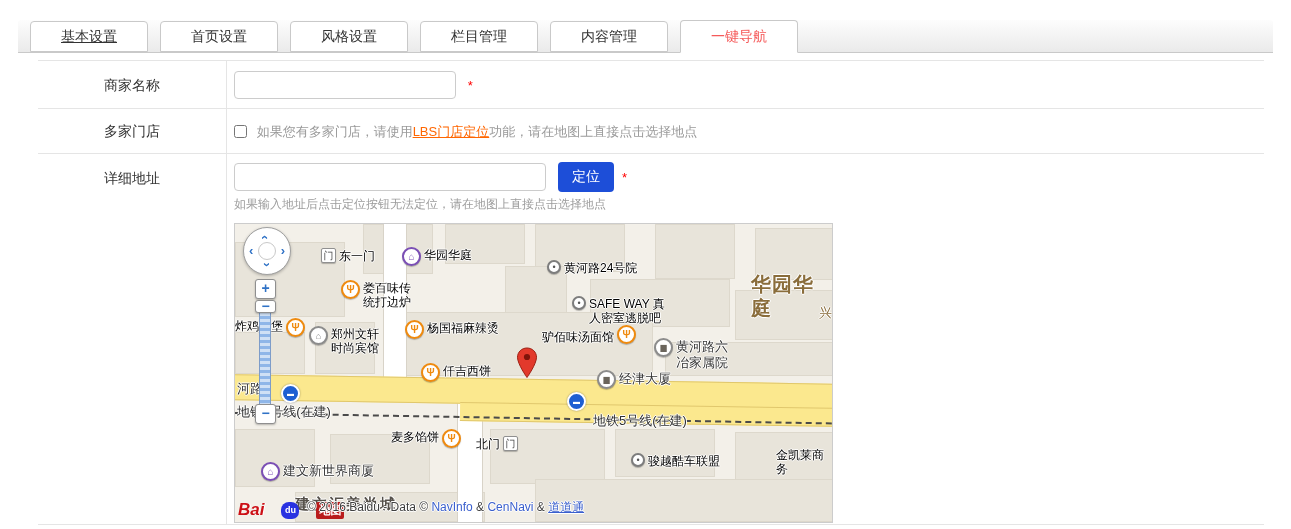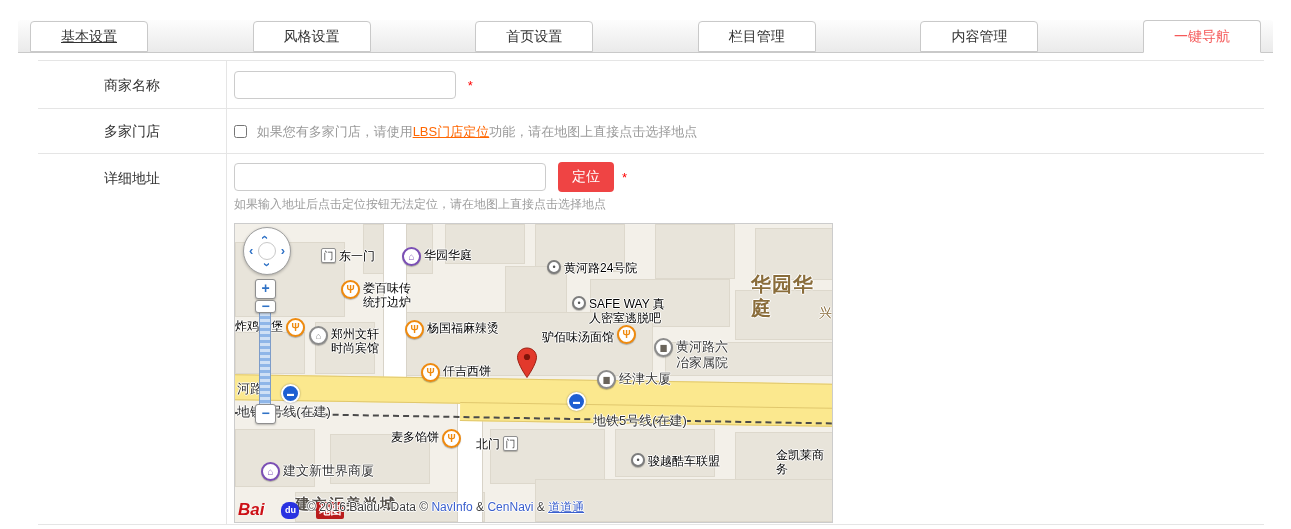--- a/index.html
+++ b/index.html
@@ -1,21 +1,21 @@
 <!DOCTYPE html>
 <html><head>
 <meta charset="utf-8">
 <style>
   html,body{margin:0;padding:0;}
   .page{position:relative;width:1291px;height:529px;background:#fff;overflow:hidden;
         font-family:"Liberation Sans","DejaVu Sans",sans-serif;}
   
   .tabbar{position:absolute;left:18px;top:20px;width:1255px;height:33px;box-sizing:border-box;
           background:linear-gradient(#fdfdfd,#eaeaea);border-bottom:1px solid #c9c9c9;
-          border-radius:3px 3px 0 0;display:flex;align-items:flex-end;padding-left:12px;justify-content:space-between;}
+          border-radius:3px 3px 0 0;display:flex;align-items:flex-end;padding-left:12px;}
   .tab{width:118px;height:31px;box-sizing:border-box;background:#fff;border:1px solid #c9c9c9;
        border-radius:4px 4px 0 0;margin-right:12px;text-align:center;line-height:29px;
        font-size:14px;color:#333;cursor:pointer;}
   .tab.underlined{text-decoration:underline;}
   .tab.active{color:#f55a5a;height:33px;margin-bottom:-1px;border-bottom:1px solid #fff;line-height:31px;}
   
   .form{position:absolute;left:38px;top:60px;width:1226px;}
   .frow{display:flex;box-sizing:border-box;border-top:1px solid #e5e5e5;}
   .frow.last{border-bottom:1px solid #e5e5e5;}
   .cell-label{width:189px;flex-shrink:0;box-sizing:border-box;border-right:1px solid #e5e5e5;
@@ -25,21 +25,21 @@
   .r2{height:45px;} .r2 .cell-label{line-height:45px;} .r2 .cell-content{padding-top:14px;}
   .r3{height:372px;} .r3 .cell-label{padding-top:16px;}
   .txt{border:1px solid #ccc;border-radius:4px;height:28px;box-sizing:border-box;
        padding:0 8px;font-size:13px;outline:none;background:#fff;}
   .w1{width:222px;margin-top:10px;}
   .w2{width:312px;}
   .req{color:#f00;font-size:13px;margin-left:8px;}
   .lnk{color:#f60;text-decoration:underline;cursor:pointer;}
   .cb{vertical-align:-2px;margin:0 6px 0 0;}
   .addr-line{padding-top:8px;display:flex;align-items:center;}
-  .btn-locate{margin-left:12px;width:56px;height:30px;background:#ef4444;color:#fff;border:none;
+  .btn-locate{margin-left:12px;width:56px;height:30px;background:#1d4ed8;color:#fff;border:none;
               border-radius:4px;font-size:14px;cursor:pointer;}
   .hint{font-size:12px;color:#9c9c9c;margin-top:4px;}
   
   .map{position:relative;width:597px;height:298px;margin-top:10px;border:1px solid #ccc;
        background:#f3f0e9;overflow:hidden;}
   .bld{position:absolute;background:#e8e4da;border:1px solid #ddd8cc;z-index:0;box-sizing:border-box;}
   .road{position:absolute;z-index:1;}
   .road-v{background:#fff;border-left:1px solid #d8d3c8;border-right:1px solid #d8d3c8;}
   .road-y{background:#fbe88e;border-top:1px solid #e0c76d;border-bottom:1px solid #e0c76d;}
   .metro{position:absolute;left:-3px;top:188px;width:610px;border-top:2px dashed #4a4a4a;
@@ -87,22 +87,22 @@
              text-shadow:-1px 0 #fff,1px 0 #fff,0 -1px #fff,0 1px #fff;}
   .copyright .blue{color:#3a5fcd;} .copyright .blue.u{text-decoration:underline;}
 </style>
 </head>
 <body>
 
 <div class="page">
 
   <div class="tabbar">
     <div class="tab underlined">基本设置</div>
+    <div class="tab">首页设置</div>
     <div class="tab">风格设置</div>
-    <div class="tab">首页设置</div>
     <div class="tab">栏目管理</div>
     <div class="tab">内容管理</div>
     <div class="tab active">一键导航</div>
   </div>
 
   <div class="form">
 
     <div class="frow r1">
       <div class="cell-label">商家名称</div>
       <div class="cell-content">

